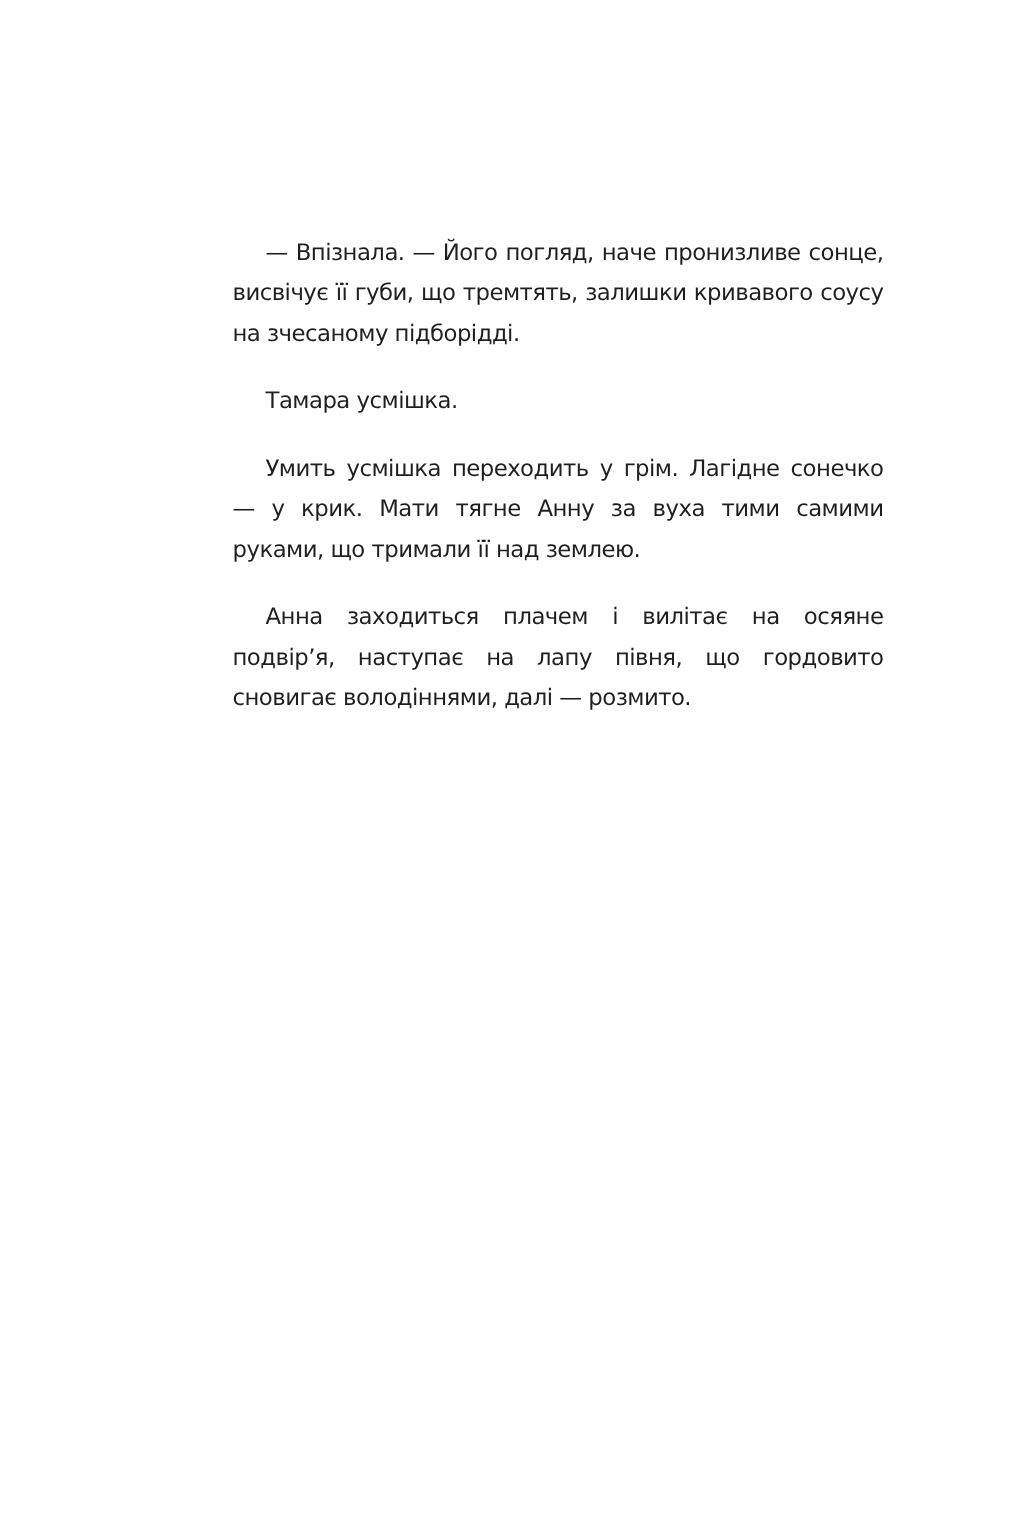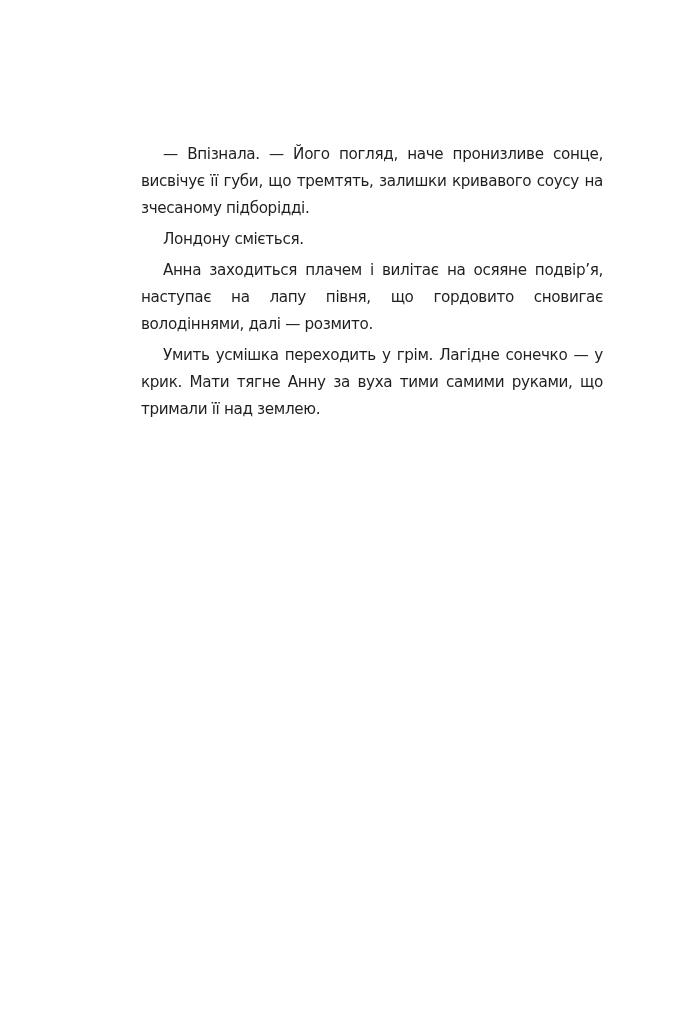--- a/index.html
+++ b/index.html
@@ -9,27 +9,27 @@
       left: 137px;
       top: 137px;
       width: 470px;
       font-family: "DejaVu Sans", sans-serif;
       font-size: 15.2px;
       line-height: 27px;
       color: #1f1f1f;
       letter-spacing: -0.35px;
     }
     .para {
-      margin: 4px;
+      margin: 18px;
       text-align: justify;
       text-indent: 22px;
       hyphens: manual;
     }
   </style>
 </head>
 <body>
 
 <div class="page">
   <p class="para">— Впізнала. — Його погляд, наче пронизливе сонце, висвічує її губи, що тремтять, залишки кривавого соусу на зчесаному підборідді.</p>
-  <p class="para">Лондону сміється.</p>
+  <p class="para">Тамара усмішка.</p>
+  <p class="para">Умить усмішка переходить у грім. Лагідне сонечко — у крик. Мати тягне Анну за вуха тими самими руками, що тримали її над землею.</p>
   <p class="para">Анна заходиться плачем і вилітає на осяяне подвір’я, наступає на лапу півня, що гордовито сновигає володіннями, далі — розмито.</p>
-  <p class="para">Умить усмішка переходить у грім. Лагідне сонечко — у крик. Мати тягне Анну за вуха тими самими руками, що тримали її над землею.</p>
 </div>
 
 </body></html>

